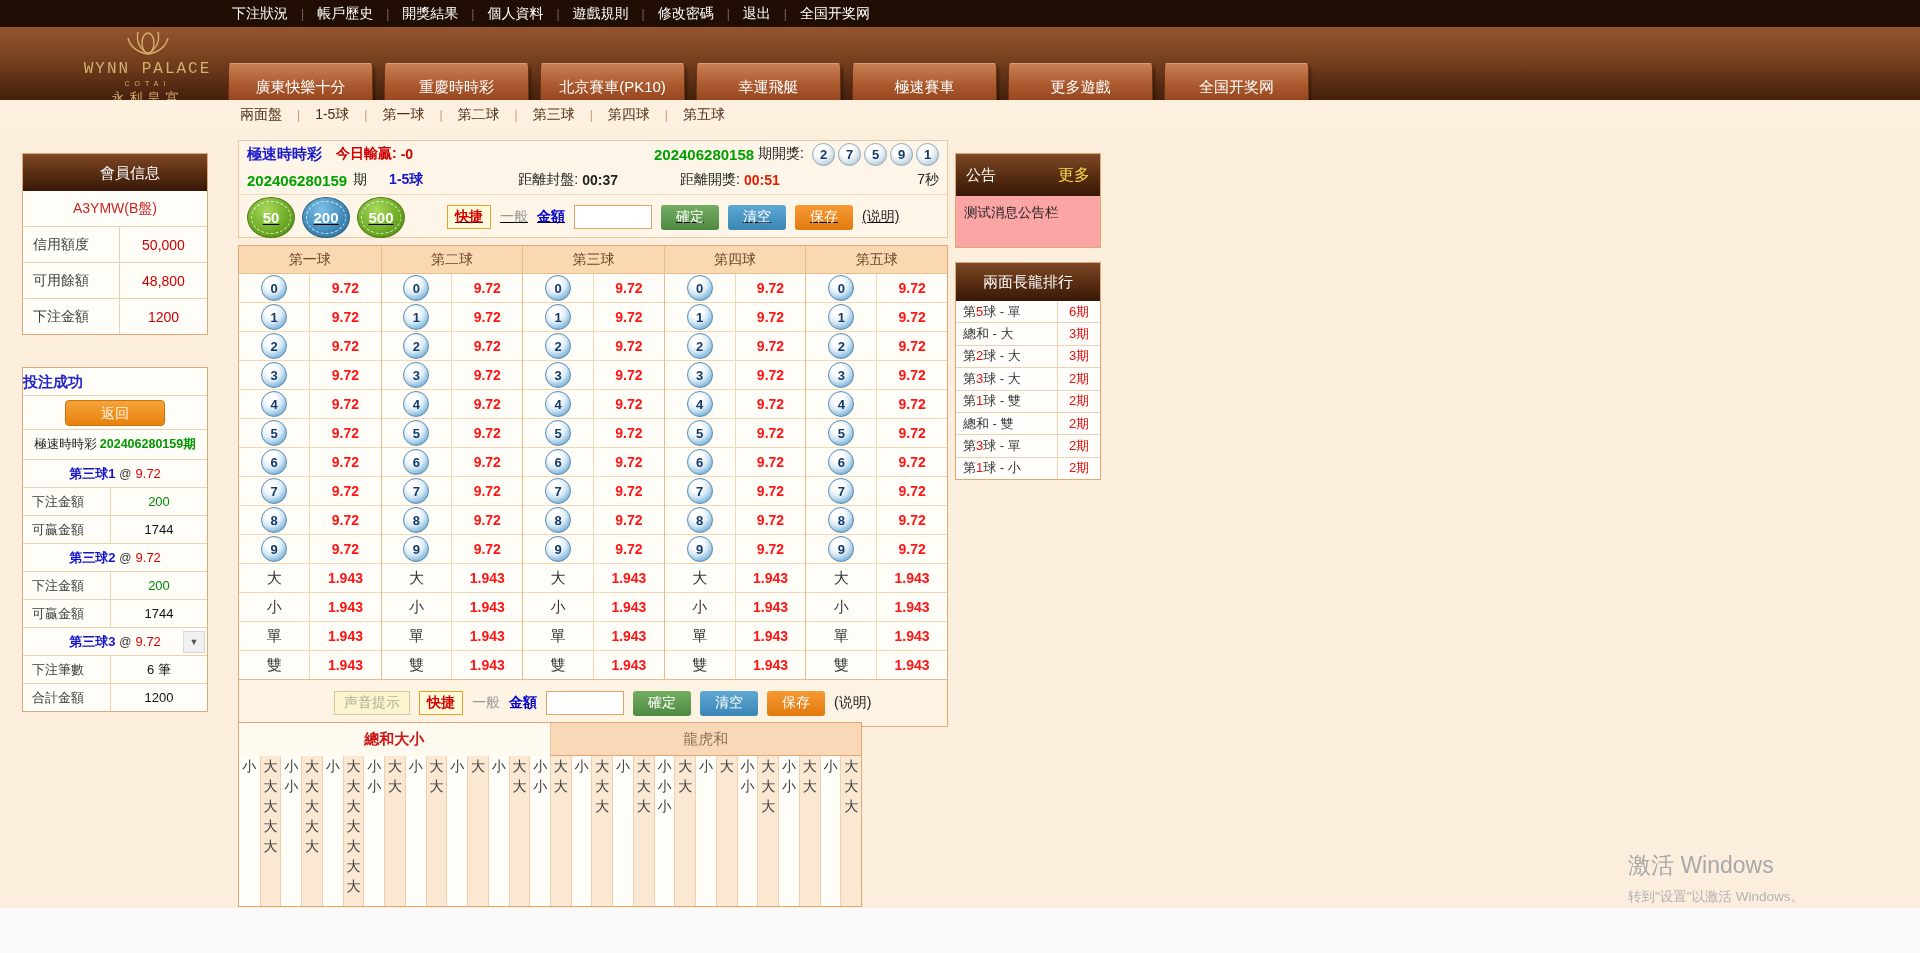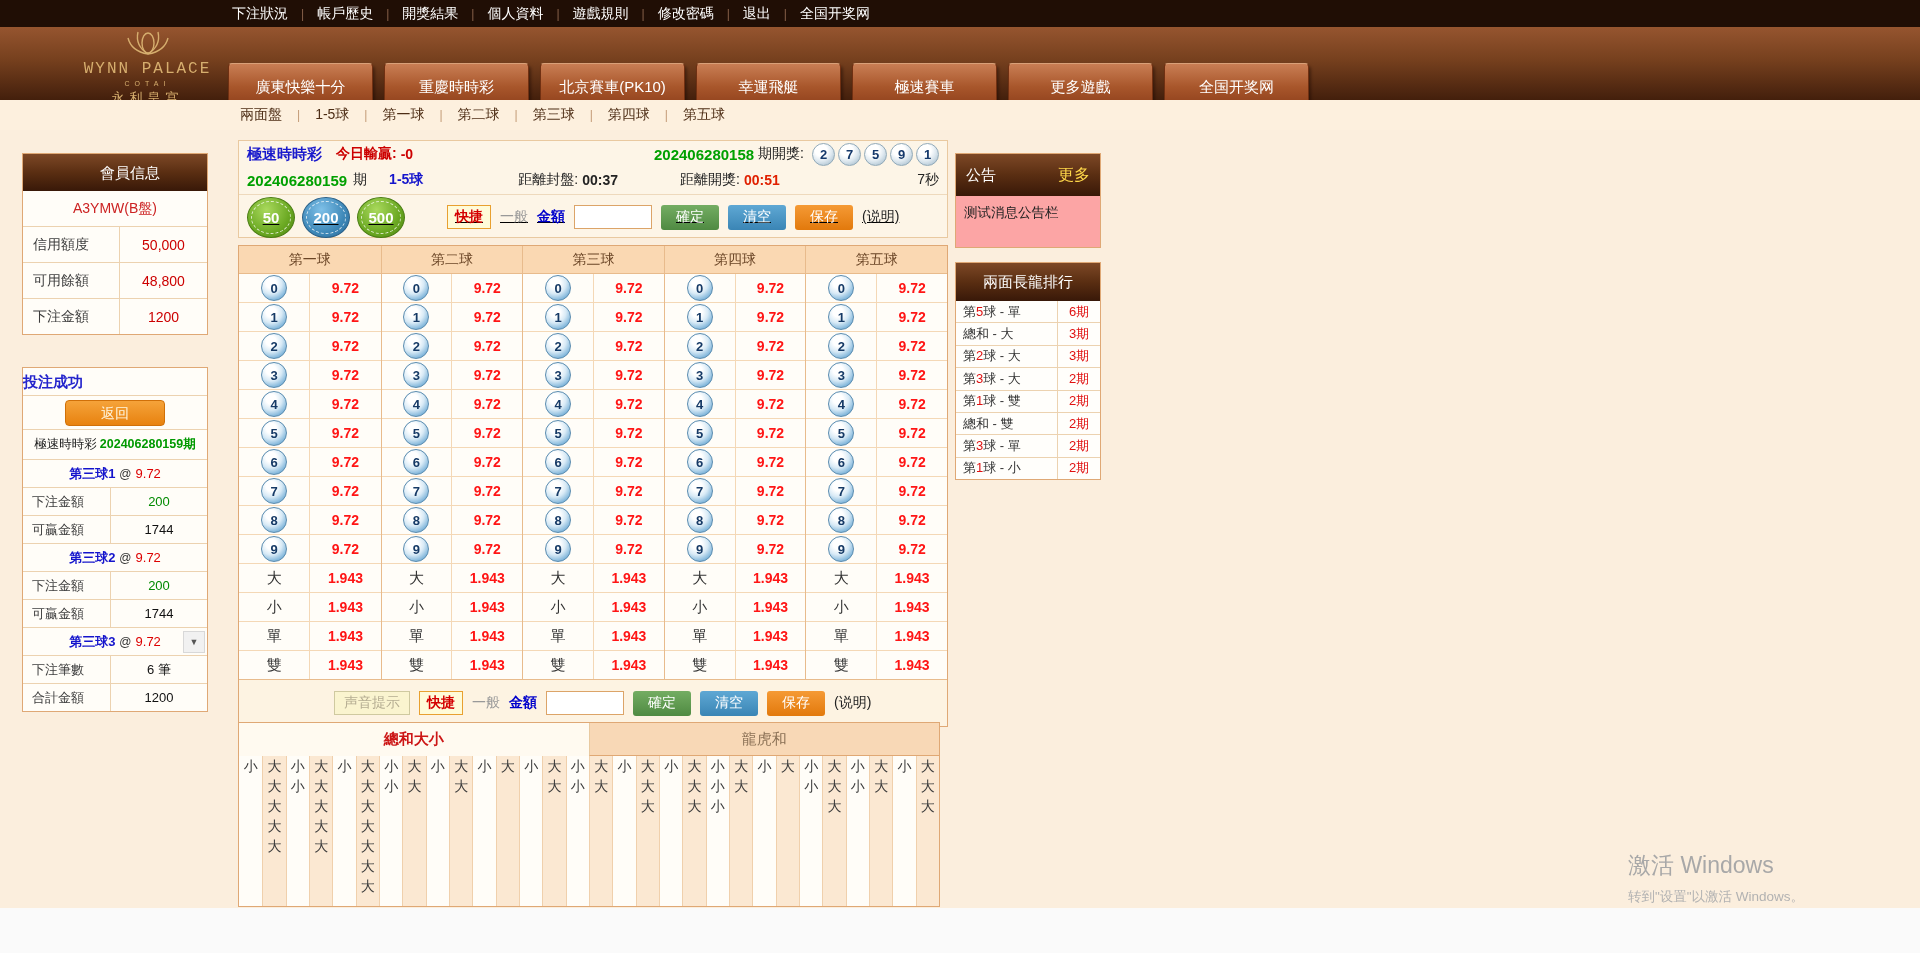--- a/index.html
+++ b/index.html
@@ -105,21 +105,21 @@
   .btrow{display:flex;height:28px;border-bottom:1px solid #f4d8b6;}
   .btrow:last-child{border-bottom:none;}
   .btcell{flex:1;display:flex;align-items:center;justify-content:center;cursor:pointer;}
   .btcell.left{border-right:1px solid #f4d8b6;}
   .tball{width:24px;height:24px;border-radius:50%;background:radial-gradient(circle at 38% 30%,#ffffff 22%,#d8eaf6 48%,#66a6d2 85%,#3f7fae);border:1px solid #5a8cb0;color:#163a66;font-weight:bold;font-size:13px;display:flex;align-items:center;justify-content:center;}
   .oddstxt{color:#ff1515;font-weight:bold;font-size:14px;}
   .sidetxt{color:#333;font-size:15px;}
   .btctrl{border-top:1px solid #e8bb8c;background:#fdf3e2;height:46px;display:flex;align-items:center;padding-left:95px;gap:9px;font-size:14px;}
 
   
-  .trend{left:238px;top:722px;width:702px;background:#fffaf0;border:1px solid #dfa875;}
+  .trend{left:238px;top:722px;width:624px;background:#fffaf0;border:1px solid #dfa875;}
   .tabs{display:flex;height:33px;}
   .tab{flex:1;display:flex;align-items:center;justify-content:center;font-size:15px;cursor:pointer;background:#f8d8b6;color:#8a7055;border-bottom:1px solid #e0a874;border-left:1px solid #e8c9a0;}
   .tab:first-child{border-left:none;}
   .tab.active{background:#fffaf0;color:#cc1616;font-weight:bold;border-bottom:none;}
   .streakgrid{display:grid;grid-template-columns:repeat(30,1fr);height:150px;}
   .scol{border-left:1px solid #f0d0ac;}
   .scol:first-child{border-left:none;}
   .scol.big{background:#fbe8d2;}
   .scol.small{background:#fffdf8;}
   .scell{height:20px;line-height:20px;text-align:center;font-size:14px;color:#3c3c3c;}

